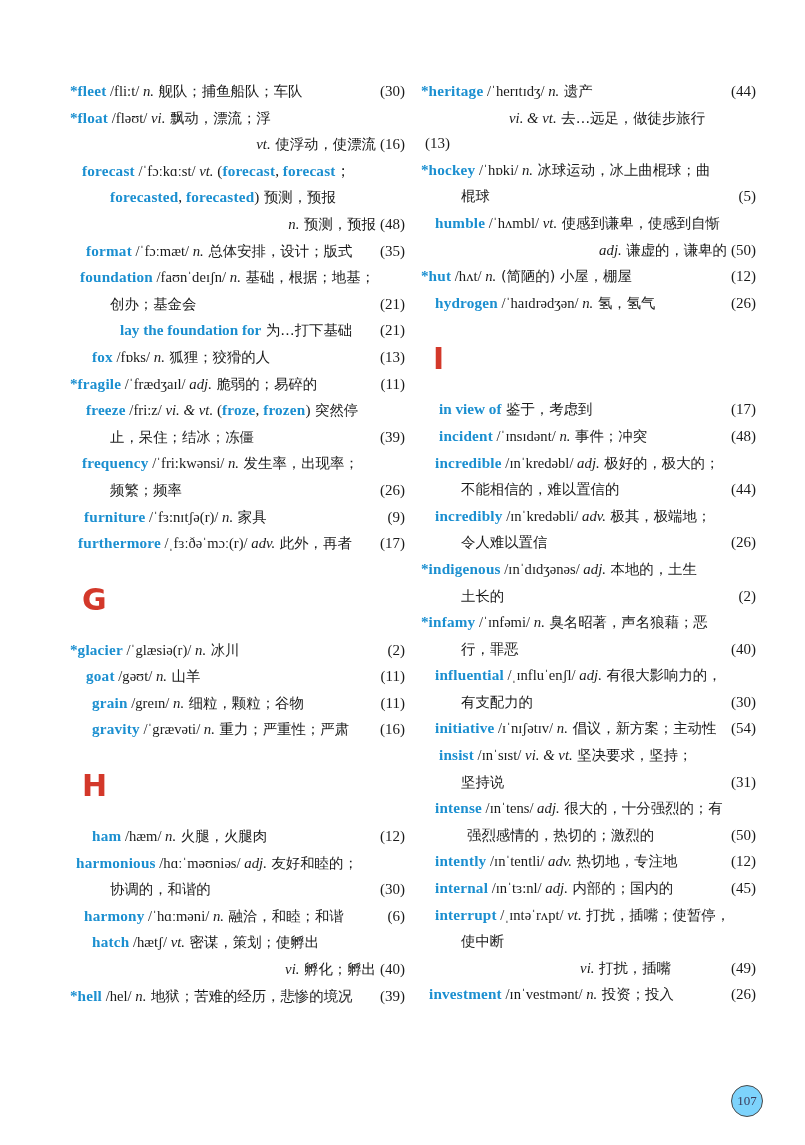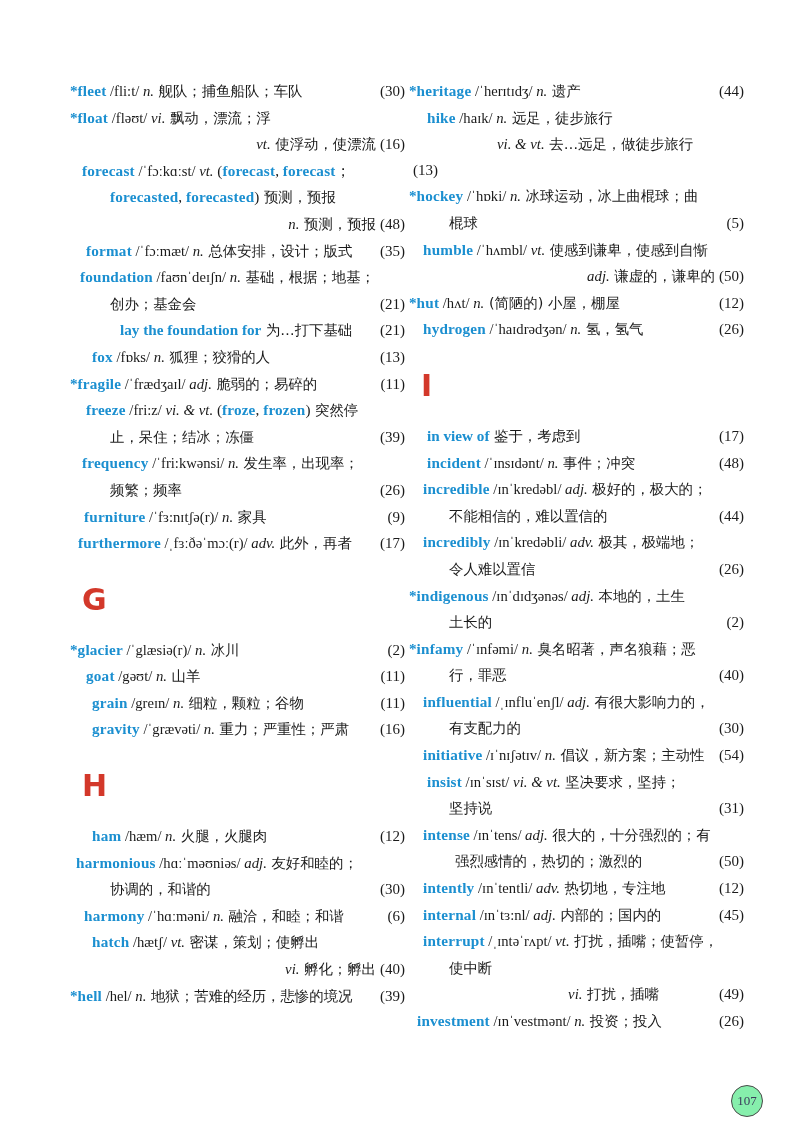--- a/index.html
+++ b/index.html
@@ -32,21 +32,21 @@
     width: 805px;
     display: flex;
     flex-direction: row;
   }
 
   .column {
     width: 335px;
     box-sizing: border-box;
   }
   .column.left  { margin-left: 70px; }
-  .column.right { margin-left: 4px; }
+  .column.right { margin-left: 16px; }
 
   
   .section-letter {
     font-family: "DejaVu Sans", "Liberation Sans", sans-serif;
     font-weight: bold;
     font-size: 30px;
     line-height: 30px;
     color: #d3382a;
     letter-spacing: 0px;
   }
@@ -124,21 +124,21 @@
     width: 30px;
     height: 30px;
     border: 1.2px solid #4a4a4a;
     border-radius: 50%;
     display: flex;
     align-items: center;
     justify-content: center;
     font-family: "Liberation Serif", "DejaVu Serif", serif;
     font-size: 13px;
     color: #3a3a5a;
-    background: #86efac;
+    background: #7dd3fc;
   }
 </style>
 </head>
 <body>
 
 <div id="page">
 
   <div class="columns">
     <div class="column left" id="col-left">
         <div class="entry">
@@ -305,24 +305,20 @@
         </div>
       </div>
     <div class="column right" id="col-right">
         <div class="entry">
           <div class="line a-left">
             <div class="body"><span class="star">*</span><span class="hw">heritage</span><span class="phon"> /ˈherɪtɪdʒ/ </span><span class="pos">n.</span><span class="def"> 遗产</span></div>
             <div class="pageref">(44)</div>
           </div>
         </div>
         <div class="entry">
-          <div class="line a-left">
-            <div class="body" style="padding-left: 18px;"><span class="hw">hike</span><span class="phon"> /haɪk/ </span><span class="pos">n.</span><span class="def"> 远足，徒步旅行</span></div>
-            <div class="pageref"></div>
-          </div>
           <div class="line a-left" style="line-height: 25.6px; flex-direction: column;">
             <div class="body" style="padding-left: 88px;"><span class="pos">vi. &amp; vt.</span><span class="def"> 去…远足，做徒步旅行</span></div>
             <div class="pageref">(13)</div>
           </div>
         </div>
         <div class="entry">
           <div class="line a-left" style="line-height: 25.6px;">
             <div class="body"><span class="star">*</span><span class="hw">hockey</span><span class="phon"> /ˈhɒki/ </span><span class="pos">n.</span><span class="def"> 冰球运动，冰上曲棍球；曲</span></div>
             <div class="pageref"></div>
           </div>

